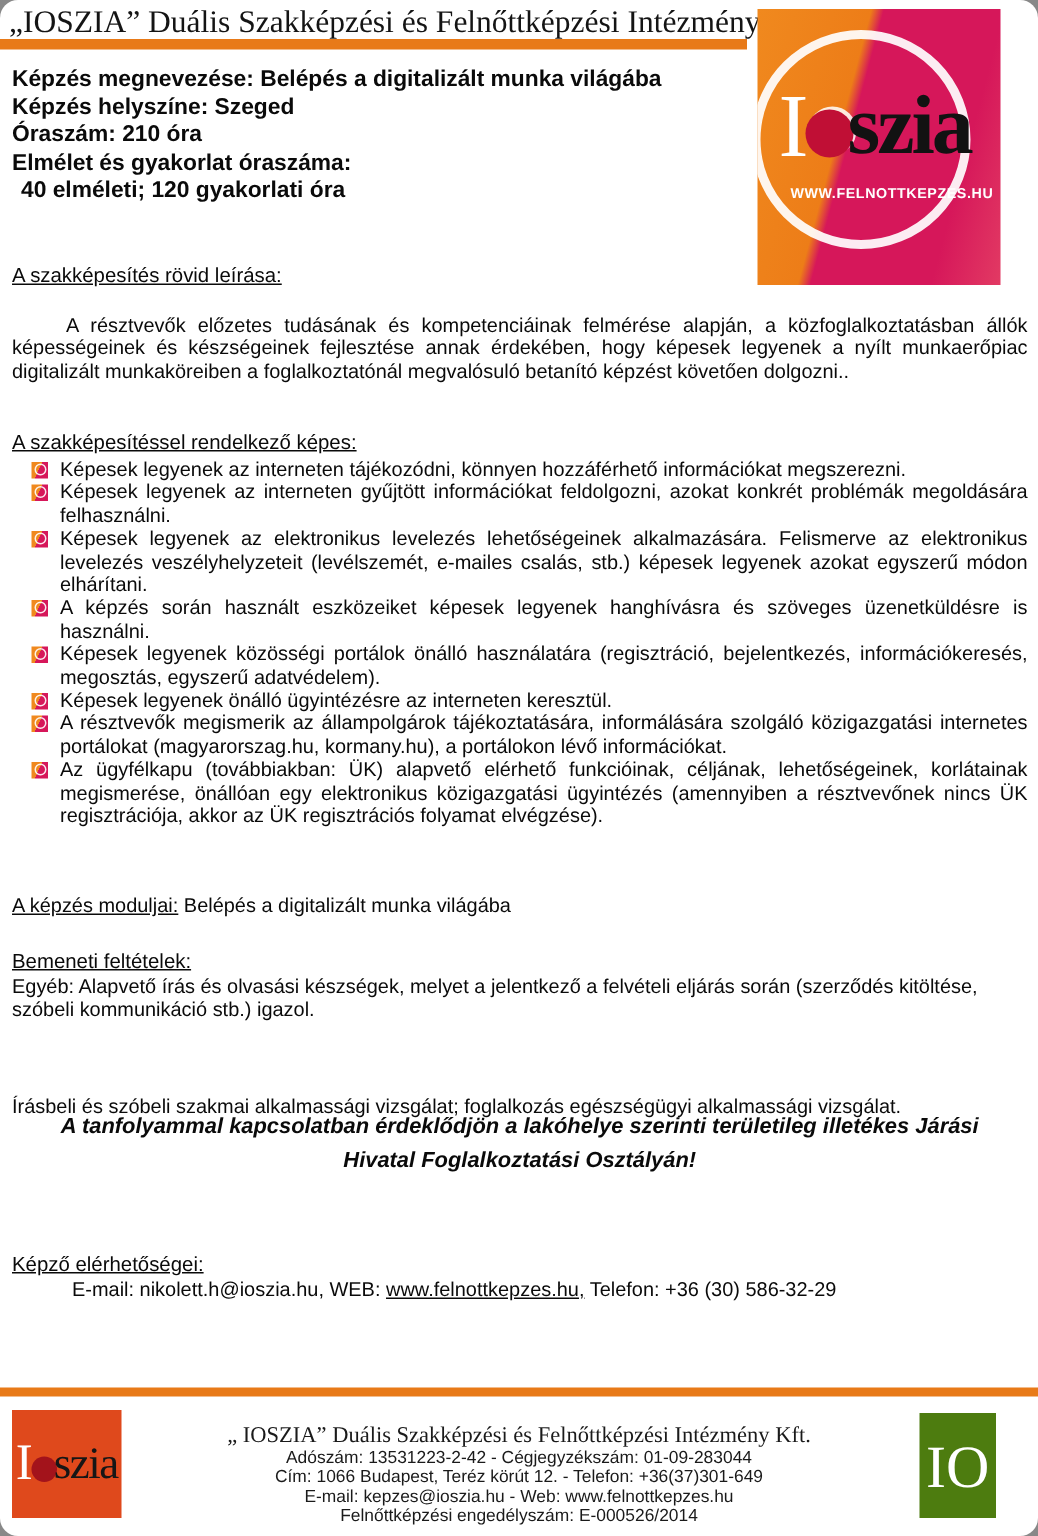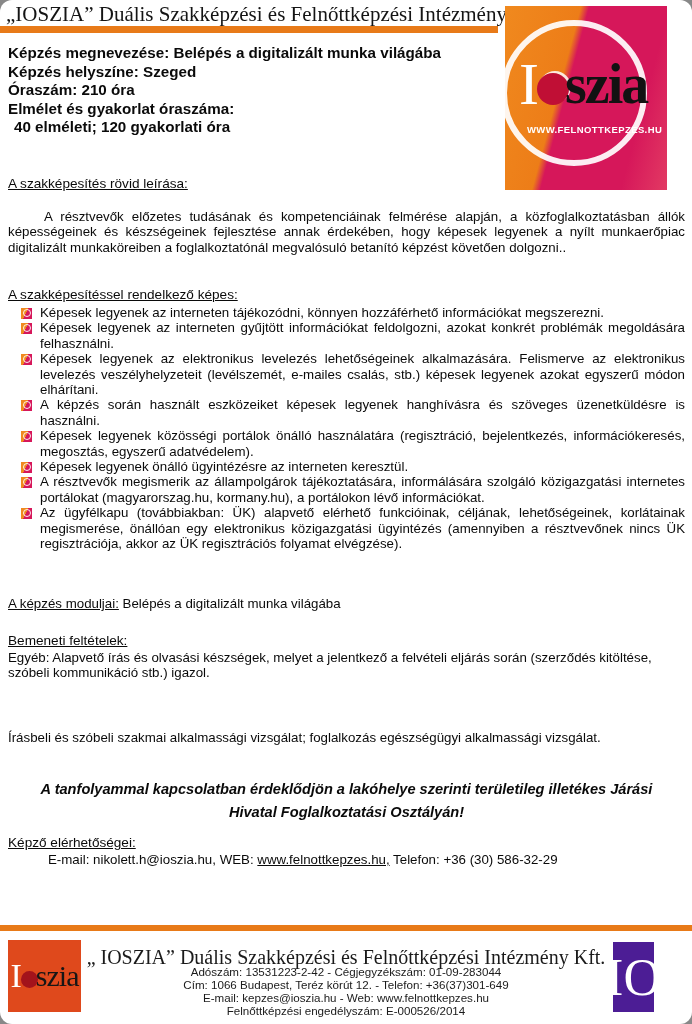--- a/index.html
+++ b/index.html
@@ -69,49 +69,49 @@
   .modules-line { top:596px; }
   .modules-line .lbl { text-decoration:underline; }
 
   .entry-heading { top:633px; }
   .entry-body { top:650px; }
 
   .select-heading { top:712px; }
   .select-body { top:730px; }
 
   .notice {
-    top:778px; text-align:center; padding:0 14px;
+    top:740px; text-align:center; padding:0 14px;
     font-weight:bold; font-style:italic; font-size:14.6px; line-height:22.5px;
   }
 
   .contact-heading { top:835px; }
   .contact-line { top:852px; padding-left:40px; }
   .contact-line .link { text-decoration:underline; cursor:pointer; }
 
   
   .footer-bar { position:absolute; top:925px; left:0; width:692px; height:6px; background:#E87A18; }
   .footer-logo-left {
     position:absolute; top:940px; left:8px; width:73px; height:72px; background:#DF491C;
     display:flex; align-items:center; justify-content:center;
     font-family:"Liberation Serif", serif; line-height:1;
   }
   .footer-logo-left .fi { color:#fff; font-size:34px; }
   .footer-logo-left .fo {
     width:17px; height:17px; border-radius:50%; background:#A3131B; margin:6px -2px 0 -1px;
   }
   .footer-logo-left .fr { color:#161616; font-size:30px; letter-spacing:-1px; }
   .footer-logo-right {
-    position:absolute; top:942px; left:613px; width:41px; height:70px; background:#4c1d95;
+    position:absolute; top:942px; left:613px; width:51px; height:70px; background:#4d7c0f;
     display:flex; align-items:center; justify-content:center;
-    font-family:"Liberation Serif", serif; color:#fff; font-size:52px;
+    font-family:"Liberation Serif", serif; color:#fff; font-size:40px;
   }
   .footer-center { position:absolute; top:949px; left:0; width:692px; text-align:center; }
   .footer-company {
     font-family:"Liberation Serif", serif; font-weight:normal;
-    font-size:20px; line-height:17px; color:#1a1a1a;
+    font-size:15px; line-height:17px; color:#1a1a1a;
   }
   .footer-small { font-size:11.6px; line-height:12.9px; color:#1a1a1a; }
 </style>
 </head>
 <body>
 
 <div class="page">
 
   <h1 class="doc-title">„IOSZIA” Duális Szakképzési és Felnőttképzési Intézmény</h1>
   <div class="header-rule"></div>

